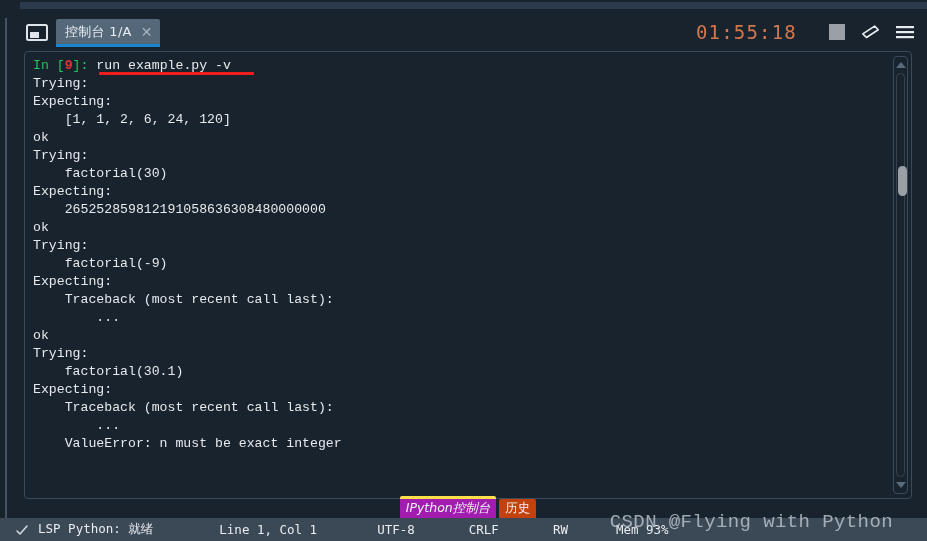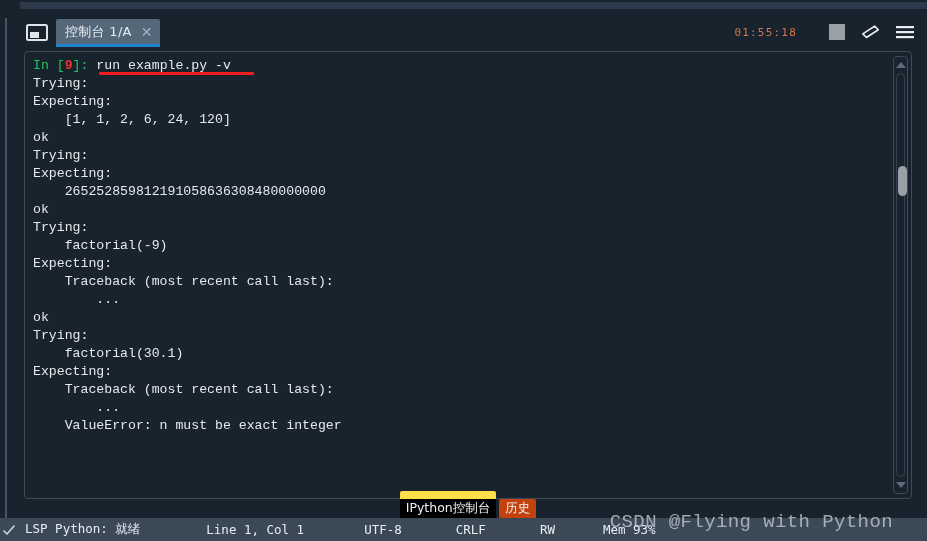--- a/index.html
+++ b/index.html
@@ -98,21 +98,21 @@
     line-height: 1;
     font-family: "DejaVu Sans", sans-serif;
     cursor: pointer;
   }
 
   .timer {
     position: absolute;
     right: 130px; top: 23px;
     transform: translateY(-50%);
     color: #d2784f;
-    font-size: 11px;
+    font-size: 19px;
     letter-spacing: 1.2px;
     font-family: "DejaVu Sans Mono", monospace;
   }
 
   .tb-icons {
     position: absolute;
     right: 12px; top: 23px;
     transform: translateY(-50%);
     display: flex;
     align-items: center;
@@ -231,37 +231,38 @@
     color: #eef2f6;
     font-size: 12.5px;
     font-family: "DejaVu Sans", sans-serif;
     display: flex;
     align-items: center;
     border-radius: 2px 2px 0 0;
     cursor: pointer;
     white-space: nowrap;
   }
   .btab.active {
-    border-top: 8px solid #fde047;
-    background: #000000;
+    border-top: 3px solid #fde047;
+    background: #a21caf;
+    font-style: italic;
   }
 
   
   .statusbar {
     position: absolute;
     left: 0; bottom: 0;
     width: 927px; height: 23px;
     background: #3b4856;
     display: flex;
     align-items: center;
     color: #e9edf1;
     font-size: 12.5px;
     font-family: "DejaVu Sans Mono", monospace;
     box-sizing: border-box;
-    padding-left: 2px;
+    padding-left: 15px;
   }
   .sb-item {
     display: flex;
     align-items: center;
     white-space: nowrap;
   }
   .sb-icon { margin-right: 5px; display: flex; align-items: center; }
   .sb-icon svg { display: block; }
   .sb-lsp { margin-left: 4px; }
   .sb-conda { margin-left: 50px; }
@@ -337,20 +338,21 @@
     <div class="console">
       <div class="console-inner">
 
         <div class="cline prompt-line"><span class="tok-in">In [</span><span class="tok-num">9</span><span class="tok-in">]: </span><span class="tok-cmd">run example.py -v</span><span class="underline-mark"></span></div>
 
         <div class="cline">Trying:</div>
         <div class="cline">Expecting:</div>
         <div class="cline">    [1, 1, 2, 6, 24, 120]</div>
         <div class="cline">ok</div>
         <div class="cline">Trying:</div>
+        <div class="cline">    factorial(30)</div>
         <div class="cline">Expecting:</div>
         <div class="cline">    265252859812191058636308480000000</div>
         <div class="cline">ok</div>
         <div class="cline">Trying:</div>
         <div class="cline">    factorial(-9)</div>
         <div class="cline">Expecting:</div>
         <div class="cline">    Traceback (most recent call last):</div>
         <div class="cline">        ...</div>
         <div class="cline">ok</div>
         <div class="cline">Trying:</div>

